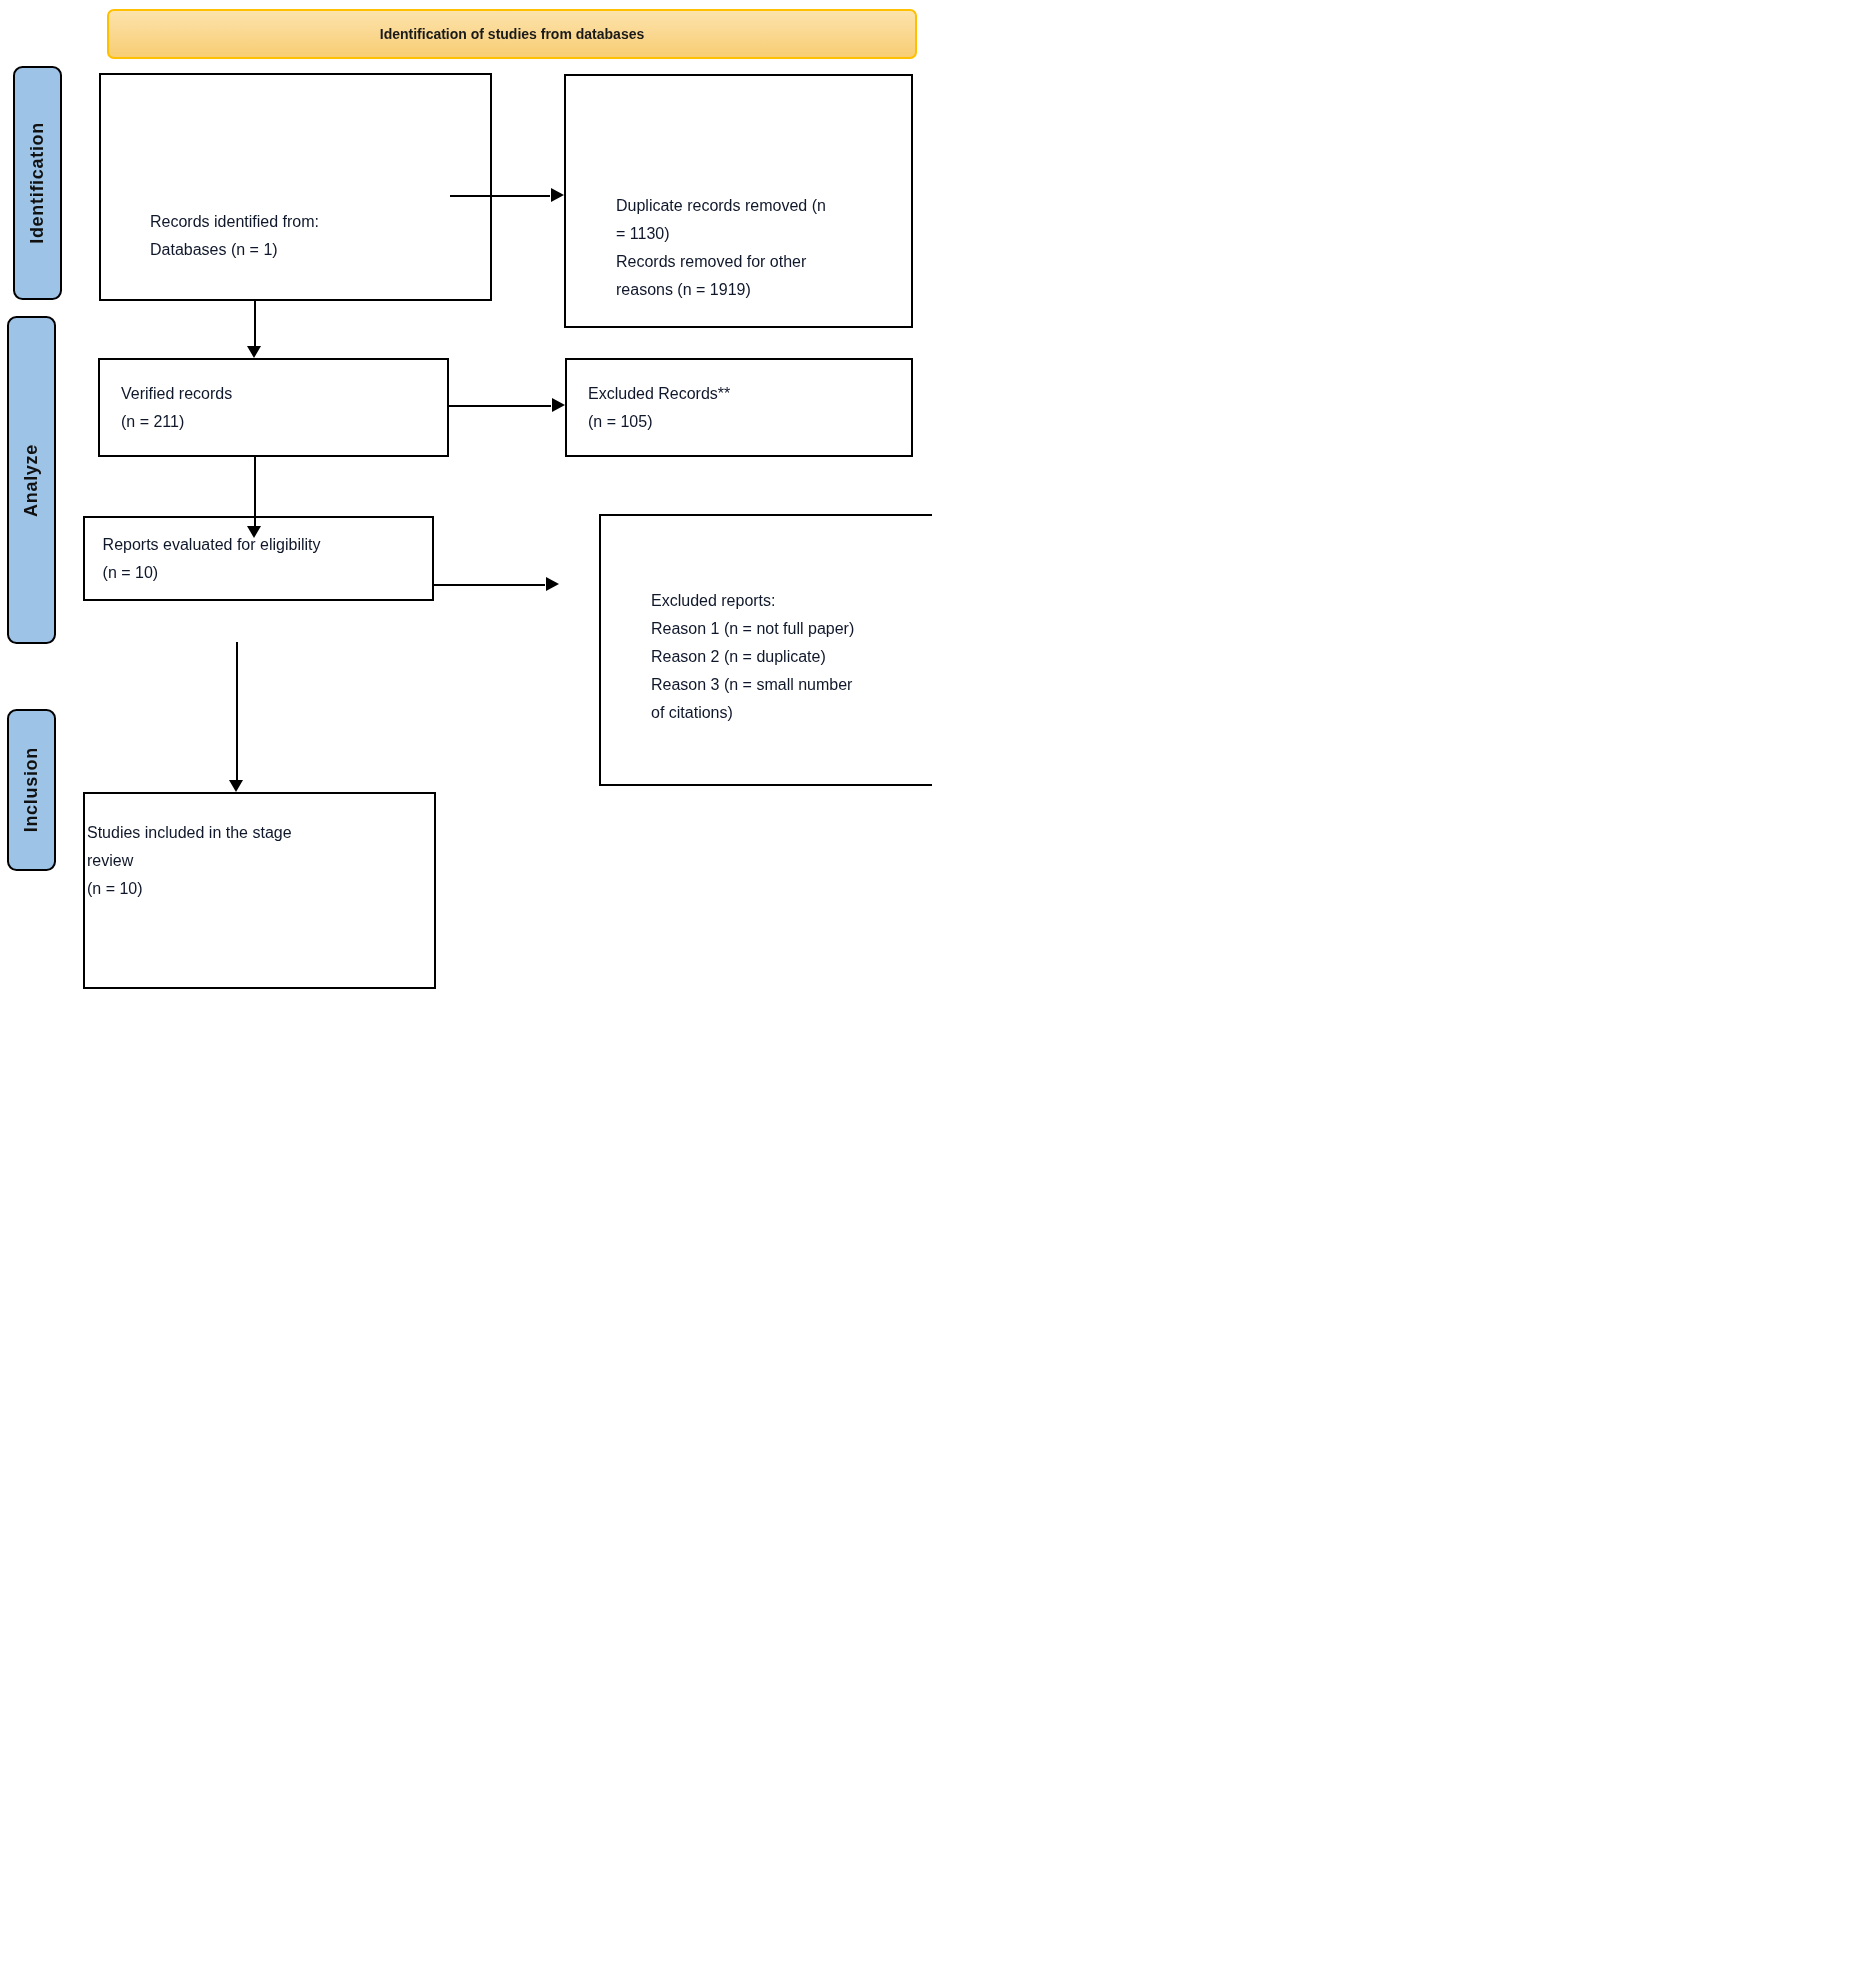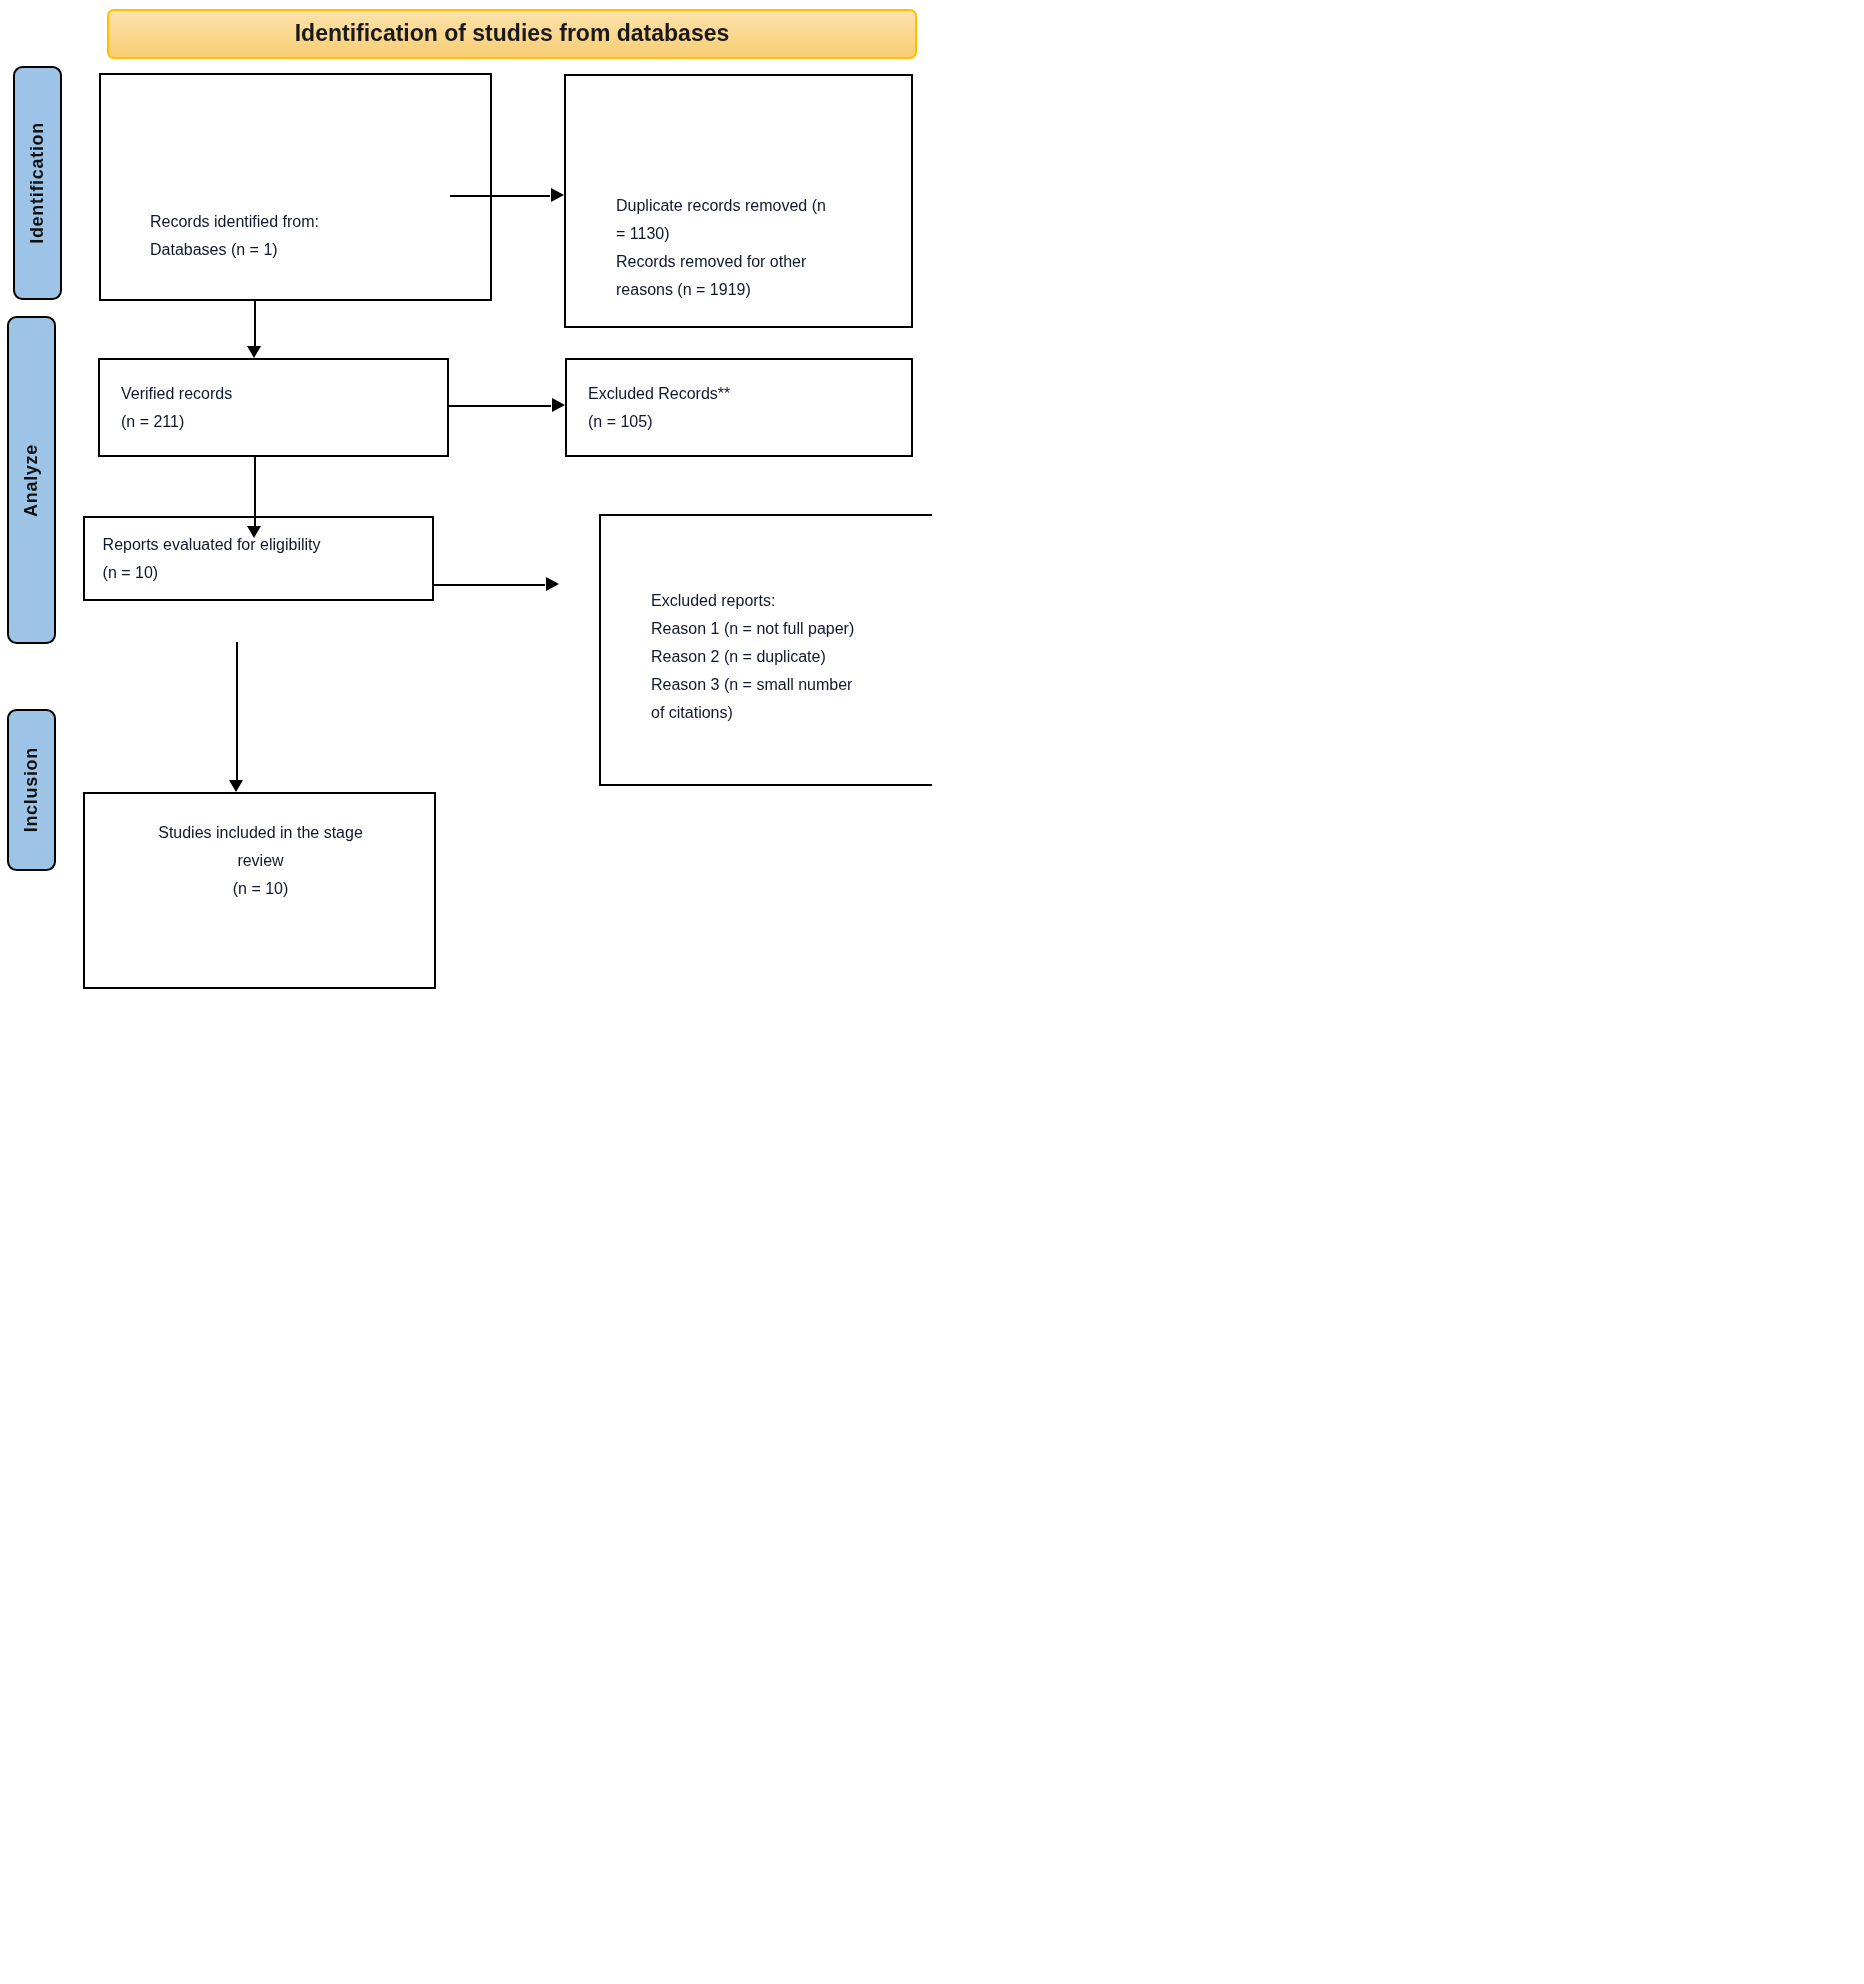--- a/index.html
+++ b/index.html
@@ -15,21 +15,21 @@
   .banner{
     position:absolute;
     left:107px;top:8.8px;width:810px;height:50px;
     border:2px solid #FFC000;
     border-radius:6.8px;
     background:linear-gradient(to bottom,#FCE3AC,#F8CD74);
     display:flex;align-items:center;justify-content:center;
     box-sizing:border-box;
   }
   .banner .banner-label{
-    font-weight:bold;font-size:23px;color:#1a1a1a;
+    font-weight:bold;font-size:14px;color:#1a1a1a;
   }
   
   .stage{
     position:absolute;
     background:#9DC3E6;
     border:2.7px solid #000;
     border-radius:9.5px;
     display:flex;align-items:center;justify-content:center;
     box-sizing:border-box;
   }
@@ -62,21 +62,21 @@
   #box-duplicates .txt{padding-left:50px;padding-right:13.5px;transform:translateY(47px);}
   #box-verified{left:98px;top:358px;width:351px;height:99px;}
   #box-verified .txt{padding-left:21px;}
   #box-excluded-records{left:565px;top:358px;width:348px;height:99px;}
   #box-excluded-records .txt{padding-left:21px;}
   #box-reports{left:83px;top:516px;width:351px;height:85px;}
   #box-reports .txt{padding-left:17.6px;}
   #box-excluded-reports{left:599px;top:514px;width:344px;height:272px;}
   #box-excluded-reports .txt{padding-left:50px;padding-right:10.8px;transform:translateY(6.8px);}
   #box-studies{left:83px;top:792px;width:353px;height:197px;}
-  #box-studies .txt{padding-left:2px;transform:translateY(-30px);text-align:center;}
+  #box-studies .txt{padding-left:2px;transform:translateY(-30px);}
   
   .arrow-right{
     position:absolute;height:2px;background:#000;
   }
   .arrow-right::after{
     content:"";position:absolute;right:-13.5px;top:-6.8px;
     border-left:13.5px solid #000;
     border-top:7.4px solid transparent;
     border-bottom:7.4px solid transparent;
   }

